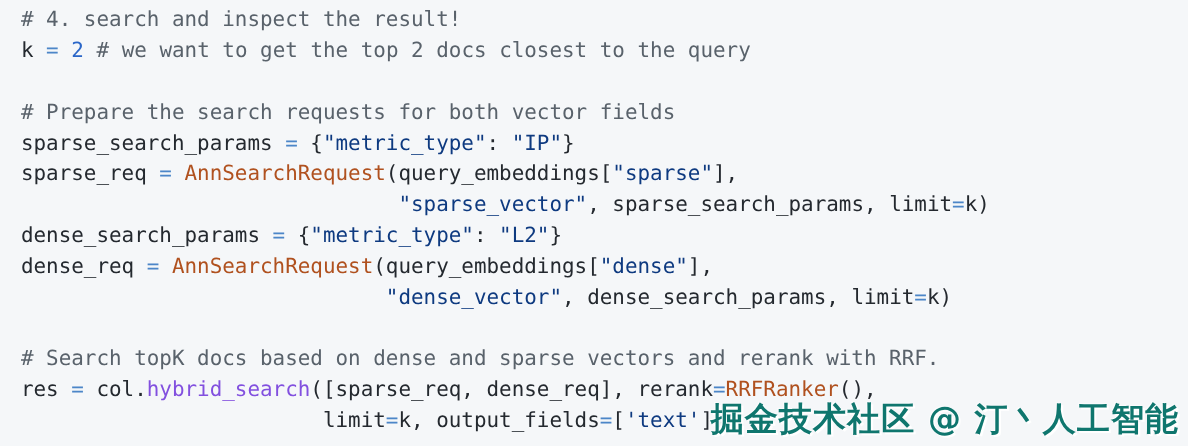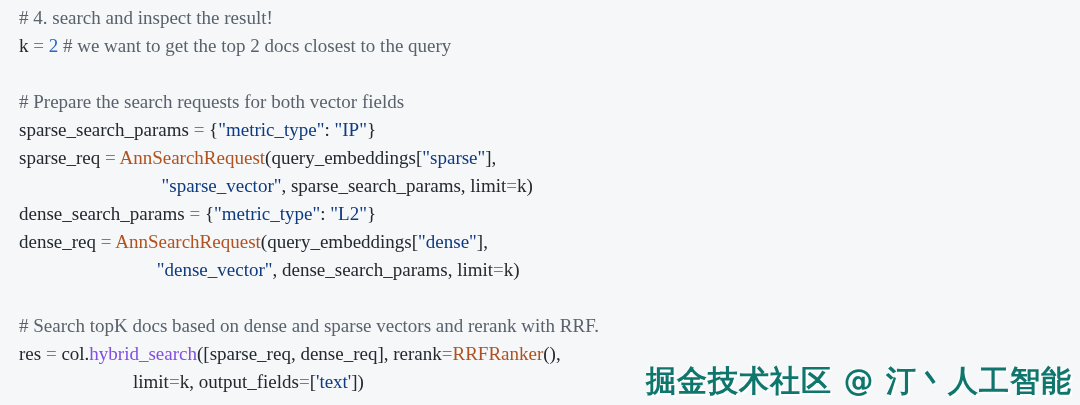--- a/index.html
+++ b/index.html
@@ -22,21 +22,20 @@
   .code-pre {
     margin: 0;
     padding: 4px 0 0 19px;
     font-family: "DejaVu Sans Mono", "Liberation Mono", monospace;
     font-size: 19px;
     line-height: 28px;
   }
   .code-line {
     height: 28px;
     white-space: pre;
-    font-family: Liberation Serif, serif;
   }
   .watermark {
     position: absolute;
     right: 8px;
     bottom: 3px;
     font-size: 30px;
     font-weight: bold;
     letter-spacing: 1px;
     font-family: "DejaVu Sans", "Liberation Sans", sans-serif;
     text-shadow: 2px 2px 0 rgba(255,255,255,0.95), -1px -1px 0 rgba(255,255,255,0.55);

